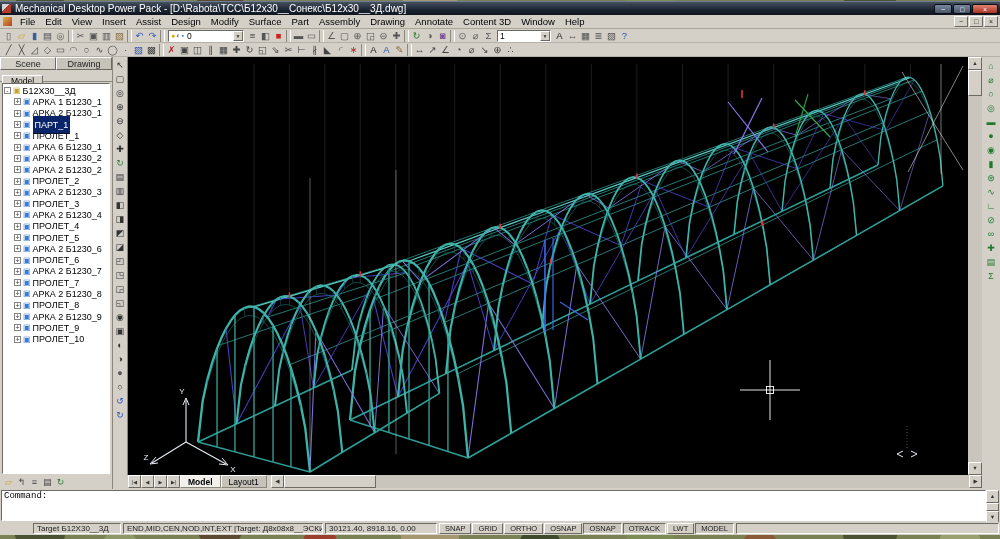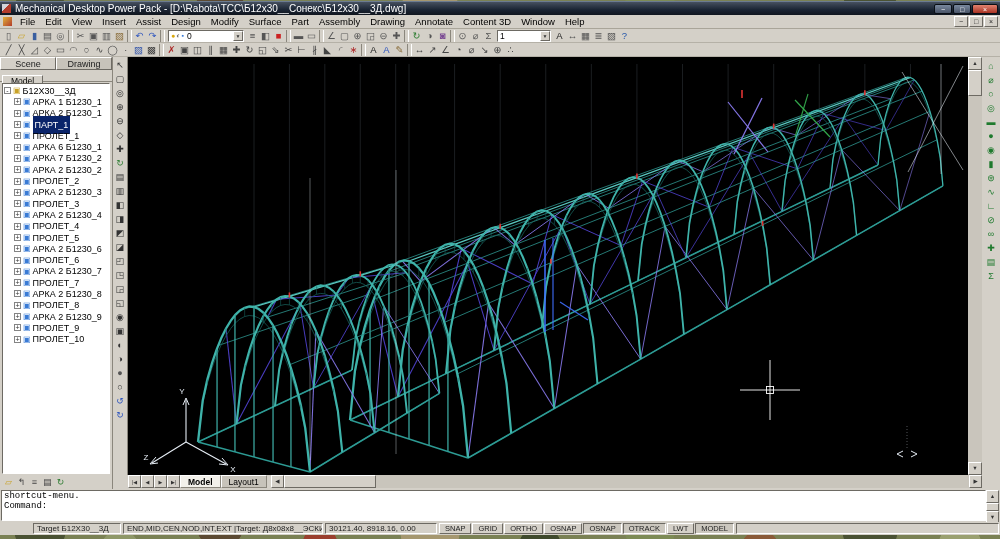--- a/index.html
+++ b/index.html
@@ -291,21 +291,21 @@
 
         <div class="trow ind">
           <span class="exp">+</span>
           <span class="tico">▣</span>
           <span class="tlabel">АРКА 6 Б1230_1</span>
         </div>
 
         <div class="trow ind">
           <span class="exp">+</span>
           <span class="tico">▣</span>
-          <span class="tlabel">АРКА 7 Б1230_2</span>
+          <span class="tlabel">АРКА 8 Б1230_2</span>
         </div>
 
         <div class="trow ind">
           <span class="exp">+</span>
           <span class="tico">▣</span>
           <span class="tlabel">АРКА 2 Б1230_2</span>
         </div>
 
         <div class="trow ind">
           <span class="exp">+</span>
@@ -782,21 +782,20 @@
       <span class="sbtn">◀</span>
       <span class="hthumb"></span>
       <span class="strack"></span>
       <span class="sbtn">▶</span>
     </span>
   </div>
 
   <div id="cmd">
     <div class="cmdtext">
 
-    <div class="cline">shortcut-menu.</div>
         <div class="cline">Command:</div>
       </div>
     <div class="cmdscroll">
       <span class="sbtn">▲</span>
       <span class="cthumb"></span>
       <span class="sbtn bot">▼</span>
     </div>
   </div>
 
   <div id="status">

